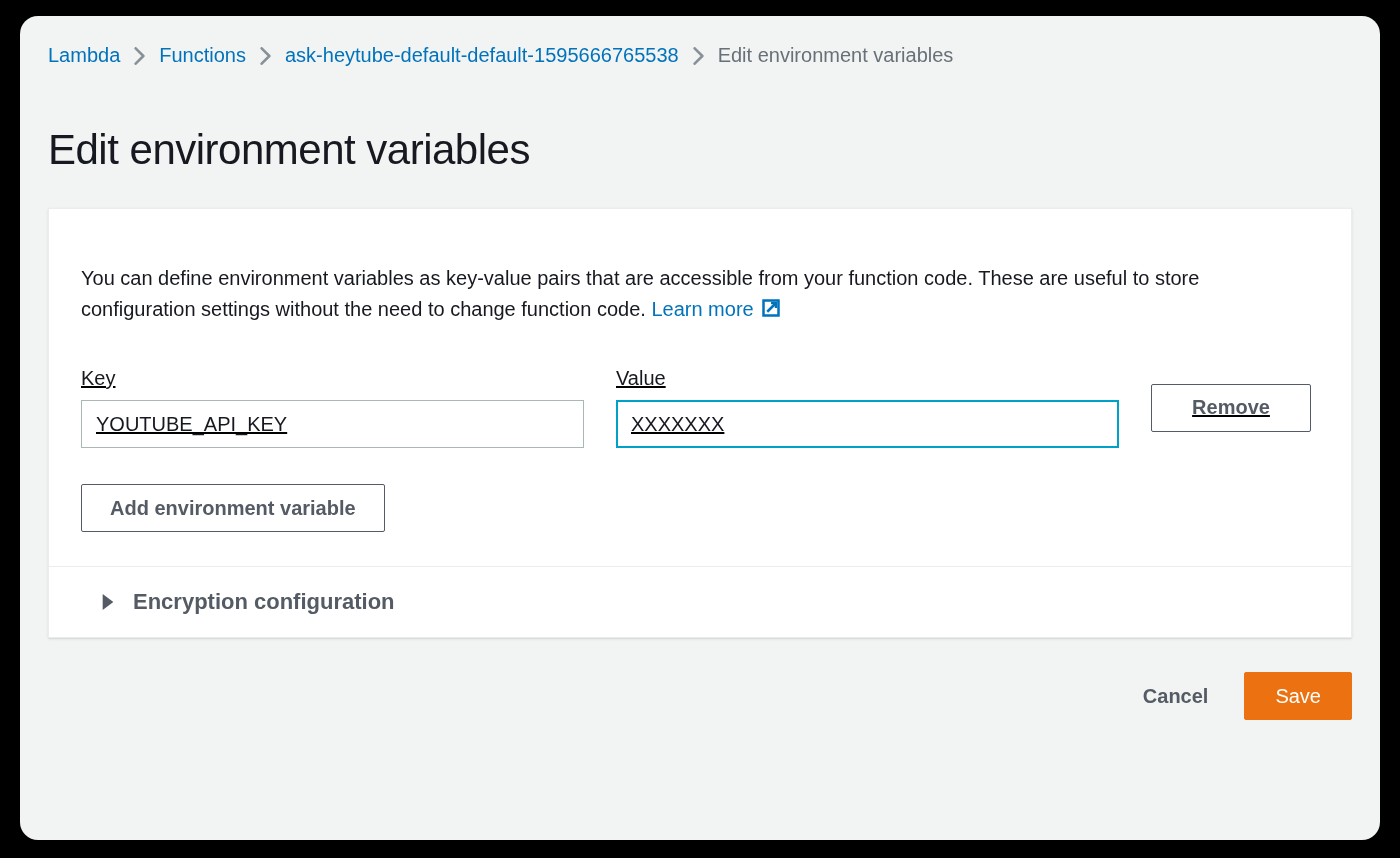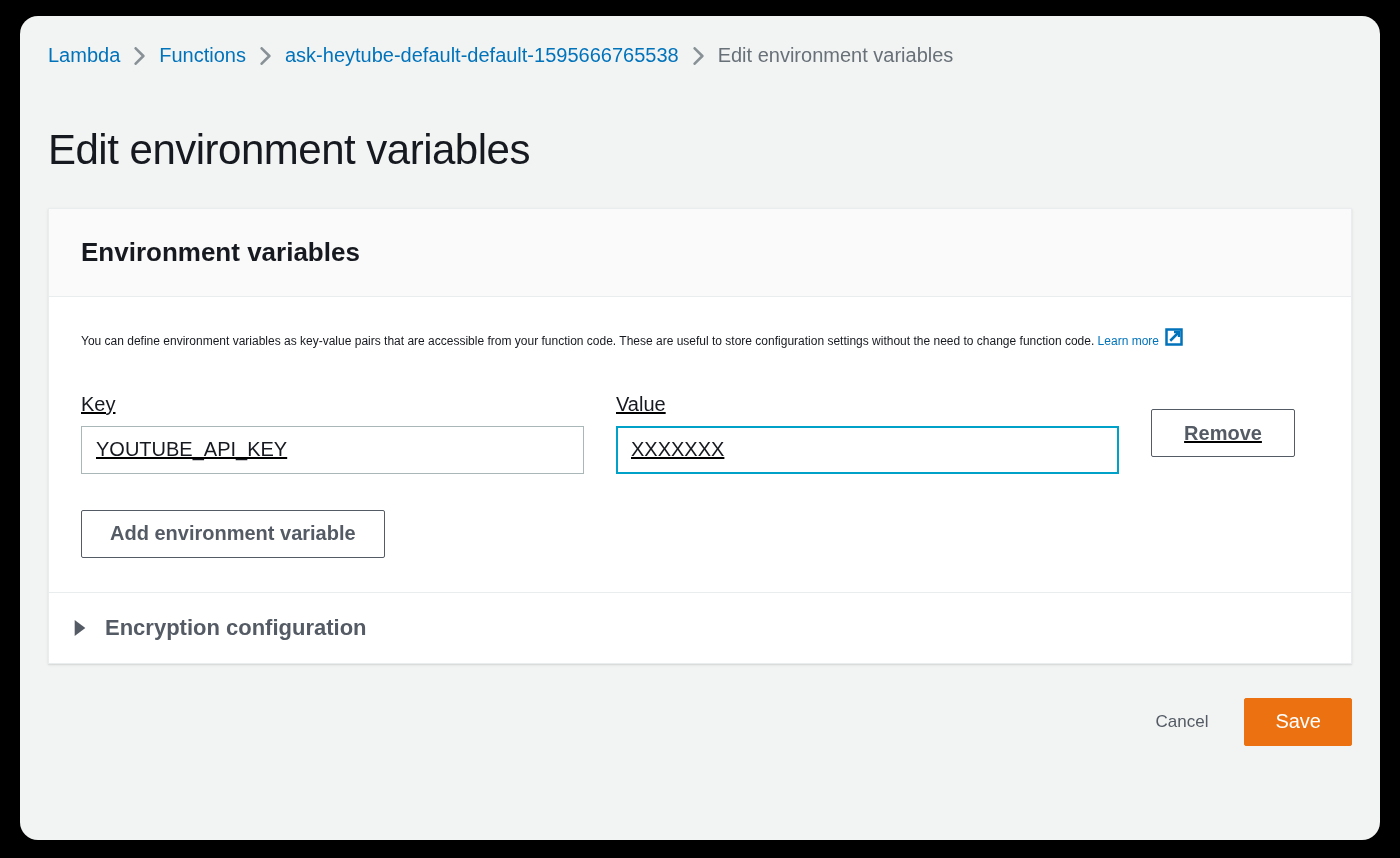--- a/index.html
+++ b/index.html
@@ -63,24 +63,25 @@
     }
     .panel-header h2 {
       font-size: 26px;
       font-weight: 700;
       color: #16191f;
     }
     .panel-body {
       padding: 30px 32px 34px 32px;
     }
     .description {
-      font-size: 12px;
+      font-size: 20px;
       color: #16191f;
       line-height: 1.55;
       margin-bottom: 40px;
+      margin-top: 24px;
     }
     .learn-more {
       color: #0073bb;
       text-decoration: none;
       cursor: pointer;
     }
     .external-icon {
       display: inline-block;
       vertical-align: -2px;
       margin-left: 2px;
@@ -124,28 +125,28 @@
       border: 1px solid #545b64;
       background: #fff;
       color: #545b64;
       cursor: pointer;
       border-radius: 2px;
       display: inline-flex;
       align-items: center;
       justify-content: center;
     }
     .btn-remove {
-      width: 144px;
+      width: 160px;
     }
     .btn-add {
       margin-top: 0;
     }
     .panel-section {
       border-top: 1px solid #eaeded;
-      padding: 22px 24px;
+      padding: 22px 52px;
       display: flex;
       align-items: center;
       gap: 18px;
     }
     .expand-caret {
       color: #545b64;
       display: inline-flex;
     }
     .section-title {
       font-size: 22px;
@@ -156,22 +157,22 @@
       display: flex;
       justify-content: flex-end;
       align-items: center;
       gap: 28px;
       margin-top: 34px;
     }
     .btn-link {
       background: transparent;
       border: none;
       color: #545b64;
-      font-size: 17px;
-      font-weight: 400;
+      font-size: 20px;
+      font-weight: 700;
       cursor: pointer;
       padding: 10px 8px;
     }
     .btn-primary {
       background: #ec7211;
       border: 1px solid #ec7211;
       color: #fff;
       font-size: 20px;
       font-weight: 400;
       height: 48px;
@@ -203,23 +204,20 @@
       <svg width="11" height="18" viewBox="0 0 8 14">
           <path d="M1 1 L7 7 L1 13" stroke="#879196" stroke-width="2" fill="none" stroke-linecap="round" stroke-linejoin="round"></path>
         </svg>
     </span>
     <span class="current">Edit environment variables</span>
   </nav>
 
   <h1 class="page-title">Edit environment variables</h1>
 
   <div class="panel">
-    <div class="panel-header">
-      <h2>Environment variables</h2>
-    </div>
 
     <div class="panel-body">
       <p class="description">
         <span>You can define environment variables as key-value pairs that are accessible from your function code. These are useful to store configuration settings without the need to change function code. </span><a class="learn-more"><span>Learn more</span>&nbsp;<span class="external-icon"><svg width="20" height="20" viewBox="0 0 16 16">
                 <path d="M2 2 H14 V14 H2 Z" fill="none" stroke="#0073bb" stroke-width="2"></path>
                 <path d="M5 11 L12 4" stroke="#0073bb" stroke-width="2"></path>
                 <path d="M8 4 H12 V8" fill="none" stroke="#0073bb" stroke-width="2"></path>
               </svg></span></a>
       </p>
 

